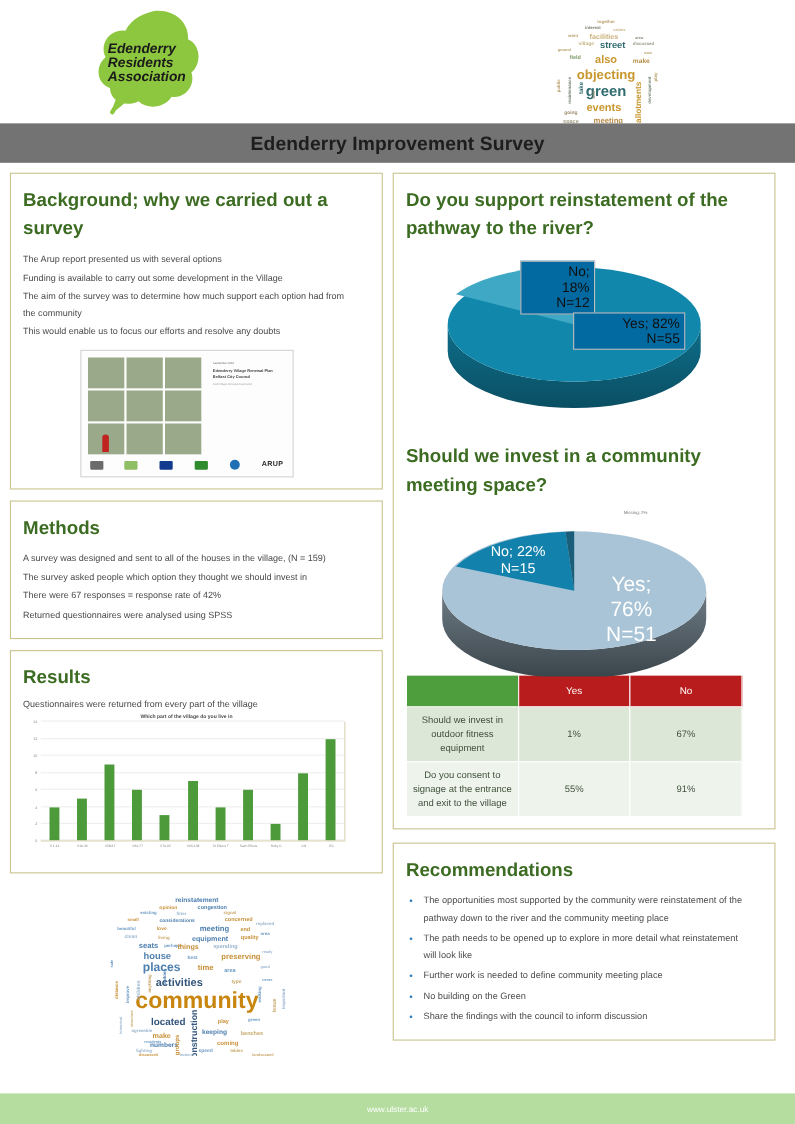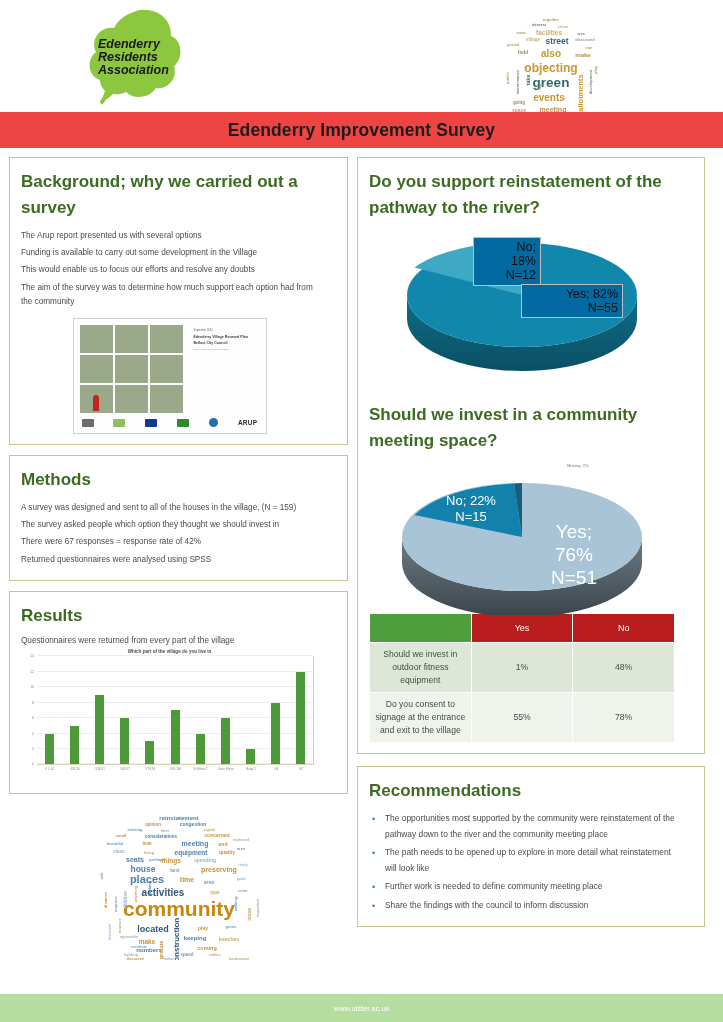--- a/index.html
+++ b/index.html
@@ -31,21 +31,21 @@
   }
   .wordcloud-top {
     position: absolute;
     left: 497px;
     top: 8px;
     width: 108px;
     height: 104px;
   }
   .title-band {
     height: 36px;
-    background: #ef4444;
+    background: #737373;
     display: flex;
     align-items: center;
     justify-content: center;
   }
   .title-band .title-text {
     font-size: 17.5px;
     font-weight: bold;
     color: #1d1d1d;
     letter-spacing: .1px;
   }
@@ -400,22 +400,22 @@
 </div>
 
 <div class="poster-body">
 
   <div class="col-left">
 
     <section class="panel">
       <h2>Background; why we carried out a survey</h2>
       <p class="body-line">The Arup report presented us with several options</p>
       <p class="body-line">Funding is available to carry out some development in the Village</p>
+      <p class="body-line">The aim of the survey was to determine how much support each option had from the community</p>
       <p class="body-line">This would enable us to focus our efforts and resolve any doubts</p>
-      <p class="body-line">The aim of the survey was to determine how much support each option had from the community</p>
 
       <div class="report-wrap">
         <div class="report-card">
           <div class="report-grid">
             <div class="rg1"></div>
               <div class="rg2"></div>
               <div class="rg3"></div>
             <div class="rg4"></div>
               <div class="rg5"></div>
               <div class="rg6"></div>
@@ -669,37 +669,38 @@
           <tr>
             <th class="blank-head"></th>
             <th>Yes</th>
             <th>No</th>
           </tr>
         </thead>
         <tbody>
           <tr class="row-a">
             <td class="qcell">Should we invest in outdoor fitness equipment</td>
             <td>1%</td>
-            <td>48%</td>
+            <td>67%</td>
           </tr>
           <tr class="row-b">
             <td class="qcell">Do you consent to signage at the entrance and exit to the village</td>
             <td>55%</td>
-            <td>78%</td>
+            <td>91%</td>
           </tr>
         </tbody>
       </table>
     </section>
 
     <section class="panel" style="margin-top:12px;">
       <h2>Recommendations</h2>
       <ul class="recs">
         <li>The opportunities most supported by the community were reinstatement of the pathway down to the river and the community meeting place</li>
         <li>The path needs to be opened up to explore in more detail what reinstatement will look like</li>
         <li>Further work is needed to define community meeting place</li>
+        <li>No building on the Green</li>
         <li>Share the findings with the council to inform discussion</li>
       </ul>
     </section>
 
   </div>
 </div>
 
 <div class="footer">
   <span class="url">www.ulster.ac.uk</span>
 </div>

